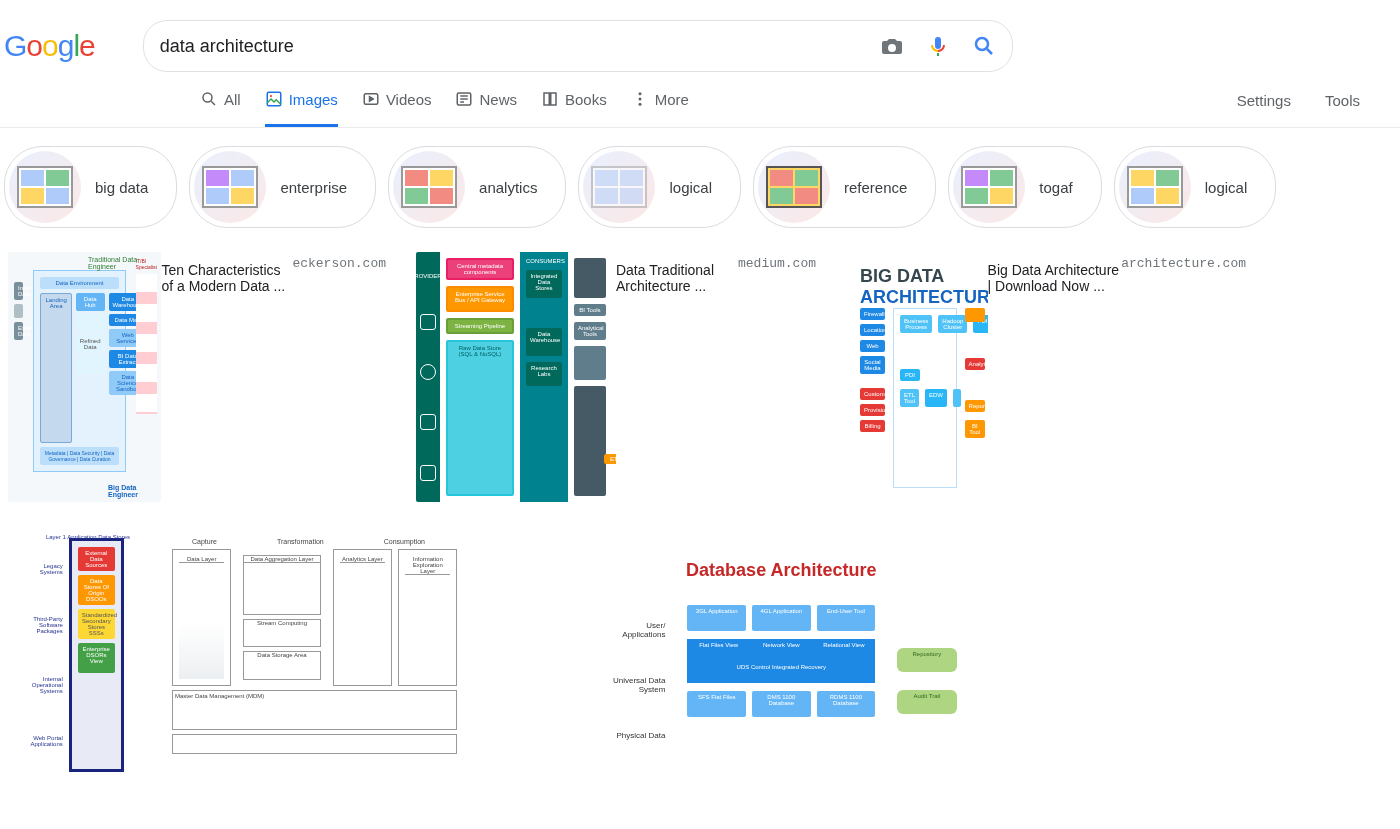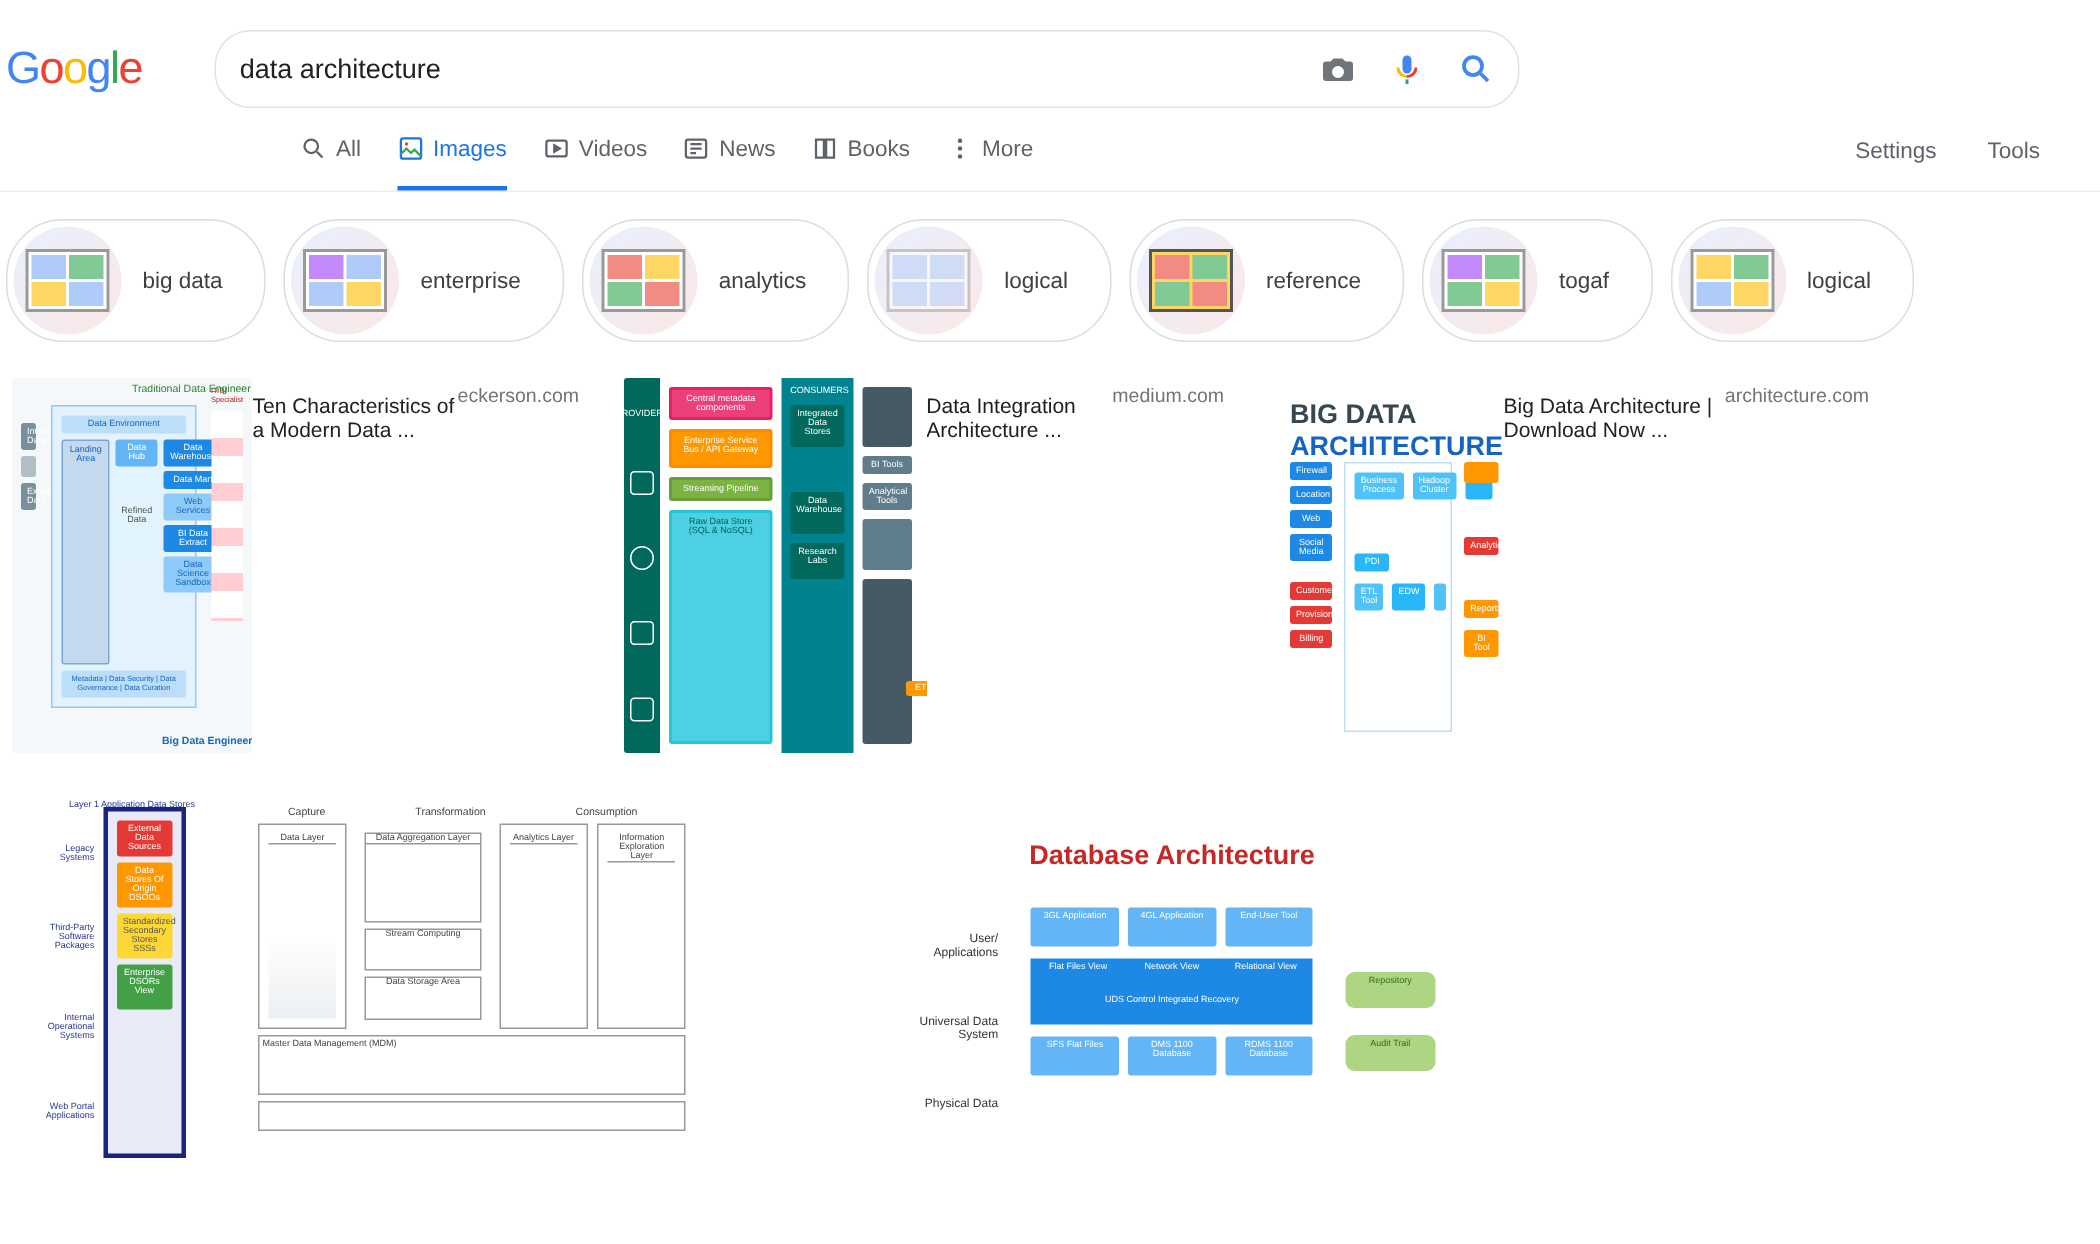--- a/index.html
+++ b/index.html
@@ -21,21 +21,21 @@
 .chips-row { display: flex; gap: 12px; padding: 18px 0 18px 4px; overflow: hidden; }
 .chip { display: flex; align-items: center; gap: 14px; border: 1px solid #dadce0; border-radius: 38px; padding: 4px 28px 4px 4px; cursor: pointer; white-space: nowrap; }
 .chip-thumb { width: 72px; height: 72px; border-radius: 36px; background: linear-gradient(135deg,#e8f0fe,#fce8e6); display: flex; align-items: center; justify-content: center; overflow: hidden; }
 .chip-thumb-inner { width: 56px; height: 42px; border: 2px solid #999; background: #fff; display: grid; grid-template-columns: 1fr 1fr; grid-template-rows: 1fr 1fr; gap: 2px; padding: 2px; }
 .chip-thumb-inner div { background: #aecbfa; }
 .chip-label { color: #3c4043; font-size: 15px; }
 .results { display: flex; flex-wrap: wrap; gap: 28px 30px; padding: 6px 0 0 8px; }
 .result { display: flex; flex-direction: row; cursor: pointer; }
 .result-img { height: 250px; background: #f1f3f4; border-radius: 2px; position: relative; overflow: hidden; }
 .result-title { font-size: 14px; color: #202124; margin-top: 10px; }
-.result-source { font-size: 13px; color: #70757a; margin-top: 4px; }
+.result-source { font-size: 13px; color: #70757a; margin-top: 4px; font-family: Liberation Mono, monospace; }
 
 .diag { width: 100%; height: 100%; display: flex; font-size: 6px; color: #fff; }
 .diag-col { display: flex; flex-direction: column; gap: 4px; padding: 6px; }
 .box { border-radius: 2px; padding: 3px 4px; text-align: center; }
 .d1 { background: #f5f8fb; }
 .d1 .panel { background: #c5d9ee; border: 1px solid #7ba8d6; }
 .d2 { background: #fff; }
 .d3 { background: #fff; padding: 14px; }
 .d3 .hdr { color: #1565c0; font-size: 18px; font-weight: bold; margin-bottom: 14px; }
 .d4 { background: #fff; padding: 8px; }
@@ -278,21 +278,21 @@
         <div class="diag-col" style="width:22%;gap:6px">
           <div class="box" style="background:#455a64;height:40px"></div>
           <div class="box" style="background:#607d8b">BI Tools</div>
           <div class="box" style="background:#607d8b">Analytical Tools</div>
           <div class="box" style="background:#607d8b;height:34px"></div>
           <div class="box" style="background:#455a64;flex:1"></div>
         </div>
         <div style="position:absolute;bottom:38px;left:188px;background:#ff9800;padding:2px 6px;border-radius:2px;font-size:6px">ETL</div>
       </div>
     </div>
-    <div class="result-title">Data Integration Architecture ...</div>
+    <div class="result-title">Data Traditional Architecture ...</div>
     <div class="result-source">medium.com</div>
   </div>
 
   <div class="result" style="width:400px">
     <div class="result-img">
       <div class="diag d3" style="flex-direction:column">
         <div><span class="hdr" style="color:#37474f">BIG DATA</span> <span class="hdr">ARCHITECTURE</span></div>
         <div style="display:flex;gap:8px;flex:1">
           <div class="diag-col" style="width:22%;gap:4px;padding:0">
             <div class="box" style="background:#1e88e5">Firewall</div>

